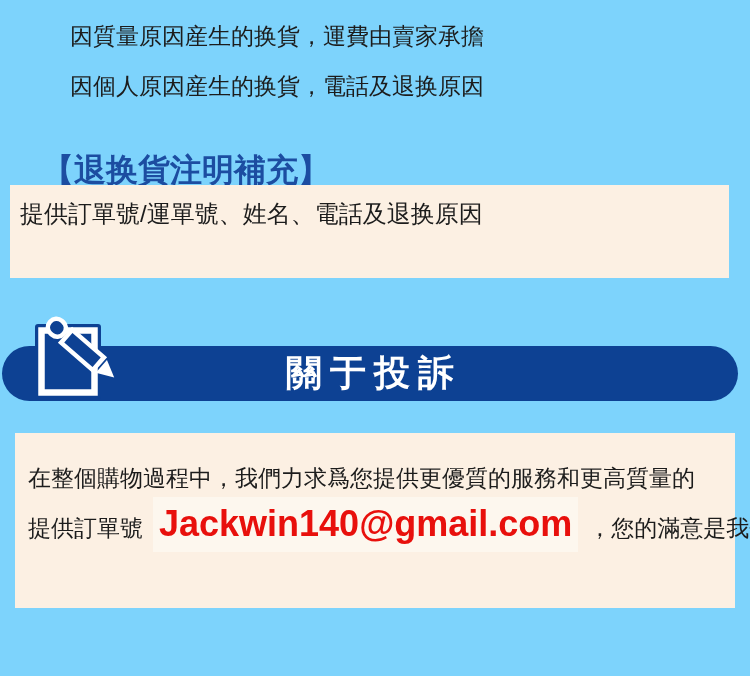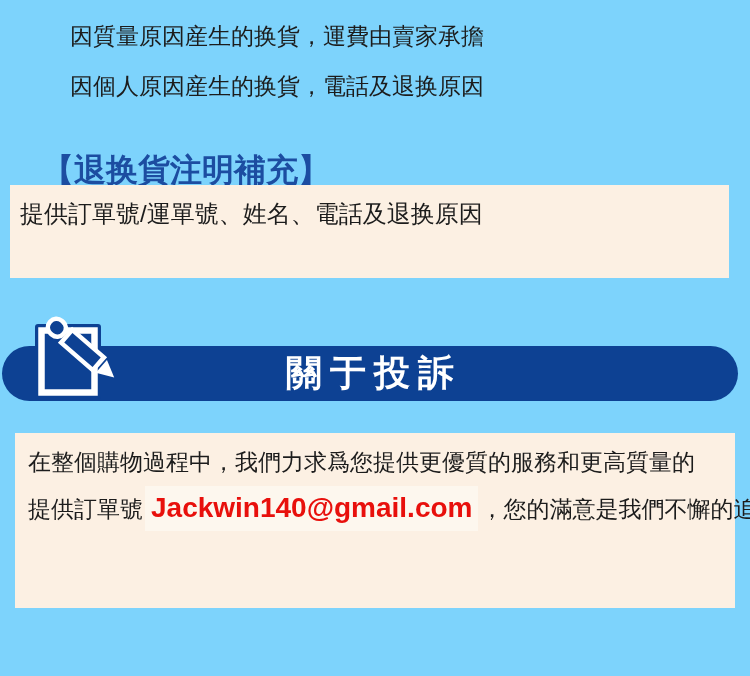--- a/index.html
+++ b/index.html
@@ -60,32 +60,32 @@
   .edit-icon{
     position:absolute;left:34px;top:312px;
     width:90px;height:90px;
     overflow:visible;
   }
   .complaint-box{
     position:absolute;left:15px;top:433px;
     width:720px;height:175px;
     background:var(--box-beige);
     box-sizing:border-box;
-    padding:7px 0 0 13px;
+    padding:23px 0 0 13px;
   }
   .c-line{
     font-size:23px;line-height:45px;
     white-space:nowrap;color:var(--text-dark);
   }
   .email{
-    font-size:28px;font-weight:bold;
+    font-size:36px;font-weight:bold;
     color:var(--email-red);
     background:var(--email-highlight);
     padding:6px 6px 8px 6px;
-    margin:0 2px;
+    margin:0 10px;
   }
 </style>
 </head>
 <body>
 
 <div class="canvas">
 
   <div class="policy-line l1">因質量原因産生的换貨，運費由賣家承擔</div>
   <div class="policy-line l2">因個人原因産生的换貨，電話及退换原因</div>
 

